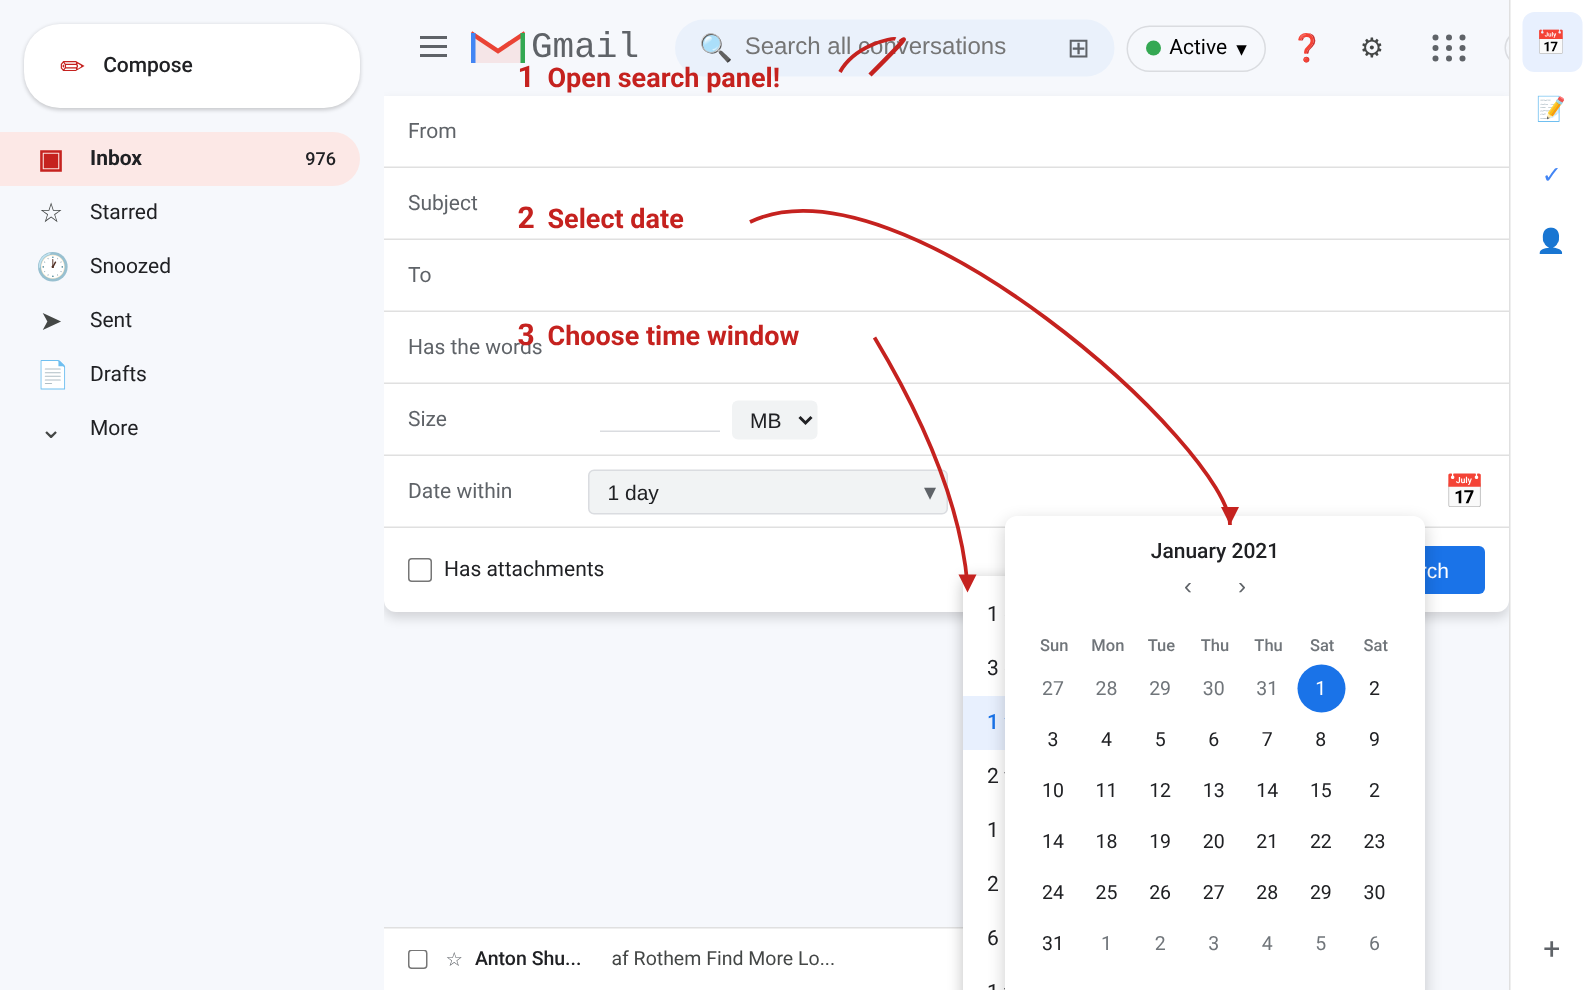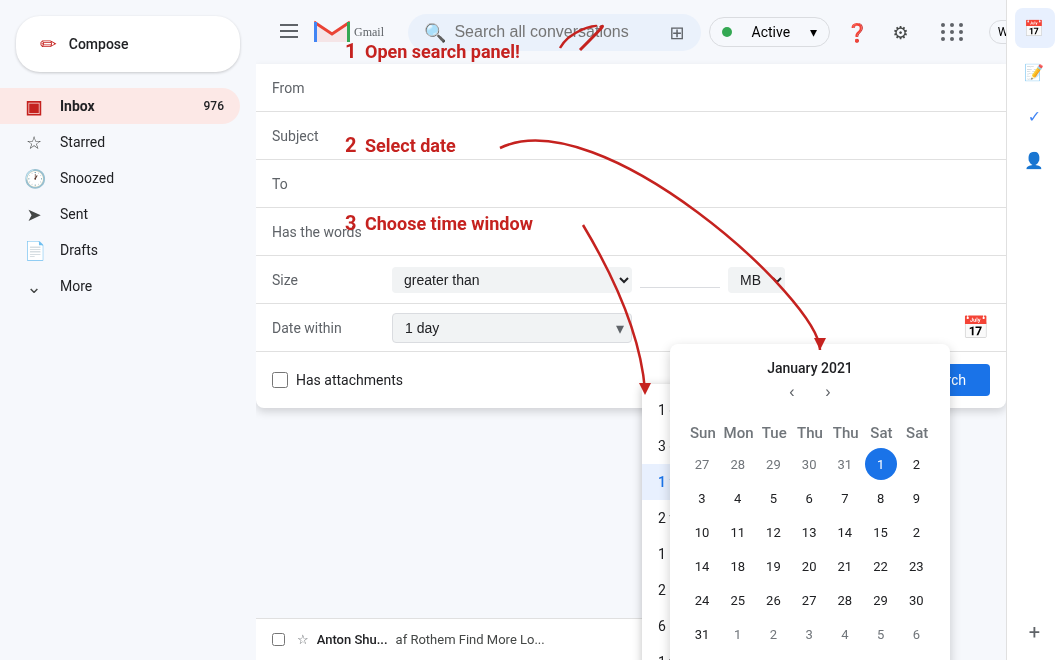--- a/index.html
+++ b/index.html
@@ -23,21 +23,21 @@
     .topbar { display: flex; align-items: center; background: #f6f8fc; padding: 8px 16px; gap: 8px; height: 64px; flex-shrink: 0; }
     .hamburger { padding: 8px; cursor: pointer; border-radius: 50%; }
     .gmail-logo { display: flex; align-items: center; gap: 4px; margin-right: 16px; }
 
     .search-bar { flex: 1; background: #eaf1fb; border-radius: 24px; display: flex; align-items: center; padding: 8px 16px; gap: 8px; max-width: 720px; position: relative; }
     .search-bar input { background: transparent; border: none; outline: none; font-size: 16px; color: #202124; flex: 1; }
     .search-icon { color: #5f6368; font-size: 18px; }
     .filter-icon { color: #5f6368; font-size: 18px; cursor: pointer; margin-left: auto; }
 
     .topbar-right { display: flex; align-items: center; gap: 8px; margin-left: auto; }
-    .status-btn { display: flex; align-items: center; gap: 20px; border: 1px solid #dadce0; border-radius: 20px; padding: 6px 12px; cursor: pointer; font-size: 14px; }
+    .status-btn { display: flex; align-items: center; gap: 6px; border: 1px solid #dadce0; border-radius: 20px; padding: 6px 12px; cursor: pointer; font-size: 14px; }
     .status-dot { width: 10px; height: 10px; border-radius: 50%; background: #34a853; }
     .icon-btn { padding: 8px; cursor: pointer; border-radius: 50%; font-size: 18px; color: #444746; }
     .apps-grid { display: grid; grid-template-columns: repeat(3,6px); gap: 3px; padding: 8px; cursor: pointer; }
     .apps-dot { width: 4px; height: 4px; border-radius: 50%; background: #5f6368; }
     .wisestamp { display: flex; align-items: center; gap: 4px; border: 1px solid #dadce0; border-radius: 20px; padding: 4px 8px; font-size: 12px; cursor: pointer; }
     .search-row { display: flex; align-items: center; border-bottom: 1px solid #e0e0e0; padding: 8px 16px; min-height: 48px; }
     .search-row-label { color: #5f6368; font-size: 14px; width: 120px; flex-shrink: 0; }
     .search-row-input { flex: 1; border: none; outline: none; font-size: 14px; color: #202124; }
     .search-row select { border: none; outline: none; font-size: 14px; color: #202124; background: #f1f3f4; border-radius: 4px; padding: 4px 8px; appearance: auto; }
 
@@ -46,21 +46,21 @@
     .btn-blue { background: #1a73e8; color: white; border: none; border-radius: 4px; padding: 8px 24px; font-size: 14px; cursor: pointer; }
     .checkbox-label { display: flex; align-items: center; gap: 8px; font-size: 14px; color: #202124; }
     .checkbox-label input { width: 16px; height: 16px; }
     .dropdown-item { padding: 10px 16px; font-size: 14px; color: #202124; cursor: pointer; background: white; }
     .dropdown-item.selected { background: #e8f0fe; color: #1a73e8; font-weight: 500; }
     .cal-header { display: flex; align-items: center; justify-content: space-between; margin-bottom: 12px; flex-direction: column; }
     .cal-title { font-size: 14px; font-weight: 500; color: #202124; }
     .cal-nav { display: flex; gap: 4px; }
     .cal-nav-btn { width: 32px; height: 32px; border-radius: 50%; border: none; background: none; cursor: pointer; display: flex; align-items: center; justify-content: center; color: #5f6368; font-size: 16px; }
     .cal-grid { display: grid; grid-template-columns: repeat(7, 1fr); gap: 2px; }
-    .cal-day-header { text-align: center; font-size: 15px; color: #70757a; padding: 4px 0; font-weight: 500; }
+    .cal-day-header { text-align: center; font-size: 11px; color: #70757a; padding: 4px 0; font-weight: 500; }
     .cal-day { text-align: center; font-size: 13px; color: #202124; padding: 6px 4px; border-radius: 50%; cursor: pointer; width: 32px; height: 32px; display: flex; align-items: center; justify-content: center; }
     .cal-day.today { background: #1a73e8; color: white; border-radius: 50%; }
     .cal-day.other-month { color: #70757a; }
     .cal-footer { display: flex; justify-content: space-between; margin-top: 12px; }
     .cal-footer-btn { font-size: 14px; color: #1a73e8; cursor: pointer; font-weight: 500; padding: 4px; }
 
     
     .right-panel { width: 56px; background: white; display: flex; flex-direction: column; align-items: center; padding: 8px 0; gap: 4px; border-left: 1px solid #e0e0e0; flex-shrink: 0; }
     .right-icon { width: 40px; height: 40px; border-radius: 8px; display: flex; align-items: center; justify-content: center; cursor: pointer; font-size: 18px; }
 
@@ -121,21 +121,21 @@
       </svg>
     </div>
     <div class="gmail-logo">
       <svg width="36" height="28" viewBox="0 0 36 28">
         <path d="M0 4l18 12L36 4v20H0z" fill="#EA4335" opacity="0.1"></path>
         <path d="M36 4L18 16 0 4" fill="none" stroke="#EA4335" stroke-width="3"></path>
         <rect x="0" y="4" width="3" height="20" fill="#4285F4"></rect>
         <rect x="33" y="4" width="3" height="20" fill="#34A853"></rect>
         <rect x="0" y="22" width="36" height="3" fill="#FBBC05" opacity="0"></rect>
       </svg>
-      <span style="font-size:12px; color:#5f6368; font-family:Liberation Serif, serif;">Gmail</span>
+      <span style="font-size:24px; color:#5f6368; font-family:Liberation Mono, monospace;">Gmail</span>
     </div>
 
     <div class="search-bar" style="background:#eaf1fb;">
       <span class="search-icon">🔍</span>
       <input type="text" placeholder="Search all conversations" style="">
       <span class="filter-icon">⊞</span>
     </div>
 
     <div class="topbar-right">
       <div class="status-btn">
@@ -183,23 +183,20 @@
     </div>
 
     <div class="search-row">
       <span class="search-row-label">Has the words</span>
       <input class="search-row-input" style="">
     </div>
 
 
     <div class="search-row">
       <span class="search-row-label">Size</span>
-      <select style="background:#f1f3f4; border:none; border-radius:4px; padding:4px 8px; font-size:14px; width:240px;">
-        <option>greater than</option>
-      </select>
       <input type="text" style="width: 80px; border-top: none; border-right: none; border-left: none; border-image: initial; border-bottom: 1px solid rgb(218, 220, 224); margin: 0px 8px; font-size: 14px; outline: none;">
       <select style="background:#f1f3f4; border:none; border-radius:4px; padding:4px 8px; font-size:14px;">
         <option>MB</option>
       </select>
     </div>
 
     <div class="search-row" style="position:relative;">
       <span class="search-row-label">Date within</span>
       <div style="position:relative; display:inline-block;">
         <select style="appearance:none; -webkit-appearance:none; background:#f1f3f4; border:1px solid #dadce0; border-radius:4px; padding:6px 32px 6px 12px; font-size:14px; cursor:pointer; width:240px;">
@@ -291,21 +288,21 @@
       </div>
     <div class="cal-footer">
       <span class="cal-footer-btn">Today</span>
       <span class="cal-footer-btn">None</span>
     </div>
   </div>
 
   <div style="position:absolute; bottom:0; left:0; right:56px; height:42px; background:white; border-top:1px solid #e0e0e0; display:flex; align-items:center; padding:0 16px; font-size:13px; color:#444746; overflow:hidden; z-index:0;">
     <input type="checkbox" style="margin-right: 12px;">
     <span style="color:#5f6368; margin-right:8px;">☆</span>
-    <span style="font-weight:500; color:#202124; margin-right:8px;">Anton Shu...</span>
+    <span style="font-weight:500; color:#202124; margin-right:20px;">Anton Shu...</span>
     <span>af Rothem Find More Lo...</span>
     <span style="margin-left:auto;">n 22</span>
   </div>
 
 </div>
 
 <div class="right-panel">
   <div class="right-icon" style="background:#e8f0fe;">
     <span style="font-size:16px;">📅</span>
   </div>

